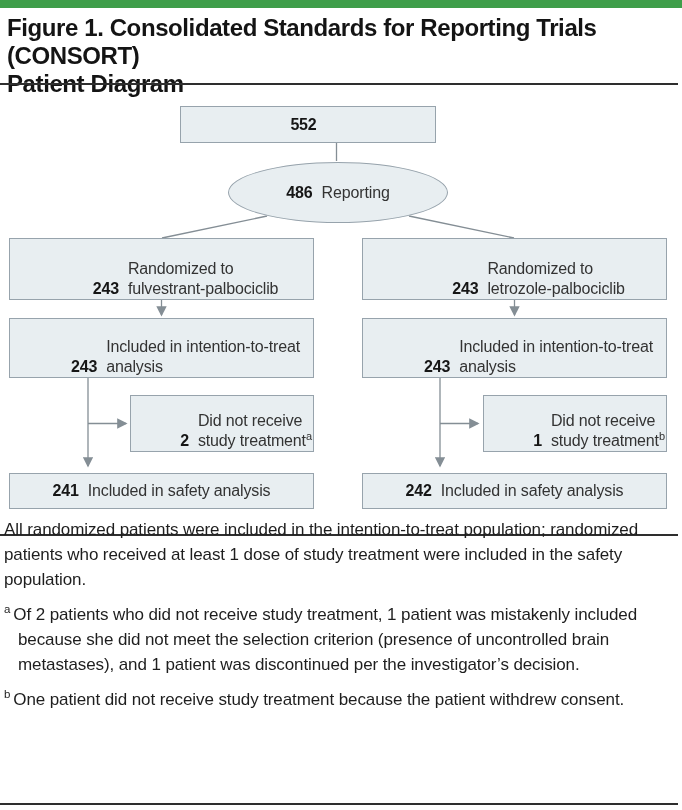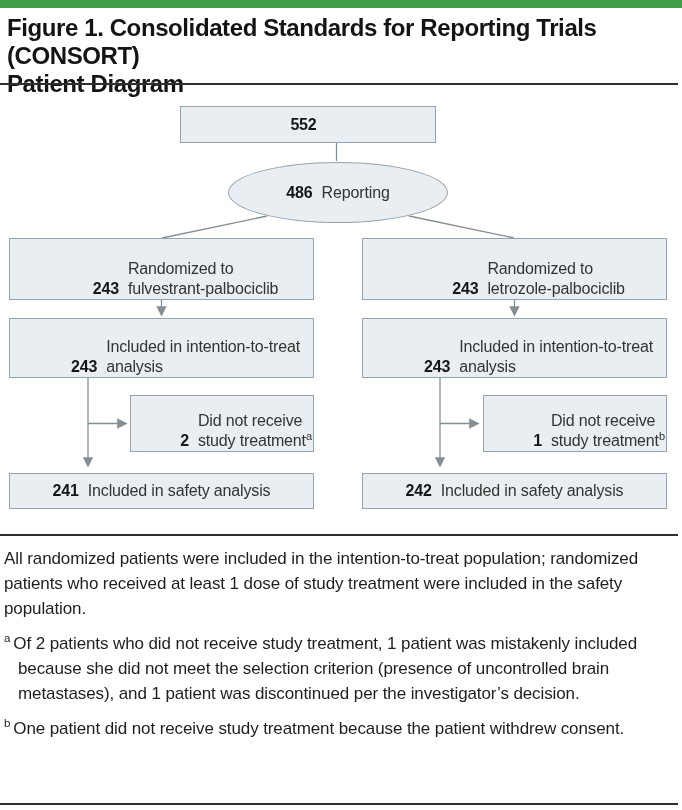--- a/index.html
+++ b/index.html
@@ -41,21 +41,21 @@
   .box-right-arm{left:362px;top:238px;width:305px;height:62px;padding-top:10px;}
   .box-left-itt{left:9px;top:318px;width:305px;height:60px;padding-top:9px;}
   .box-right-itt{left:362px;top:318px;width:305px;height:60px;padding-top:9px;}
   .box-left-nr{left:130px;top:395px;width:184px;height:57px;padding-top:8px;}
   .box-right-nr{left:483px;top:395px;width:184px;height:57px;padding-top:8px;}
   .box-left-safety{left:9px;top:473px;width:305px;height:36px;}
   .box-right-safety{left:362px;top:473px;width:305px;height:36px;}
 
   .nbox sup{font-size:11px;line-height:0;vertical-align:super;}
 
-  .footnotes{position:absolute;left:4px;top:546px;width:650px;
+  .footnotes{position:absolute;left:4px;top:517px;width:650px;
     font-size:17px;line-height:25px;color:var(--text);letter-spacing:-0.1px;}
   .fn-general{margin-bottom:10px;width:645px;}
   .fn{padding-left:14px;text-indent:-14px;margin-bottom:10px;width:648px;}
   .fn sup{font-size:11.5px;line-height:0;vertical-align:super;margin-right:3px;}
 </style>
 </head>
 <body>
 
 <div class="page">
 

